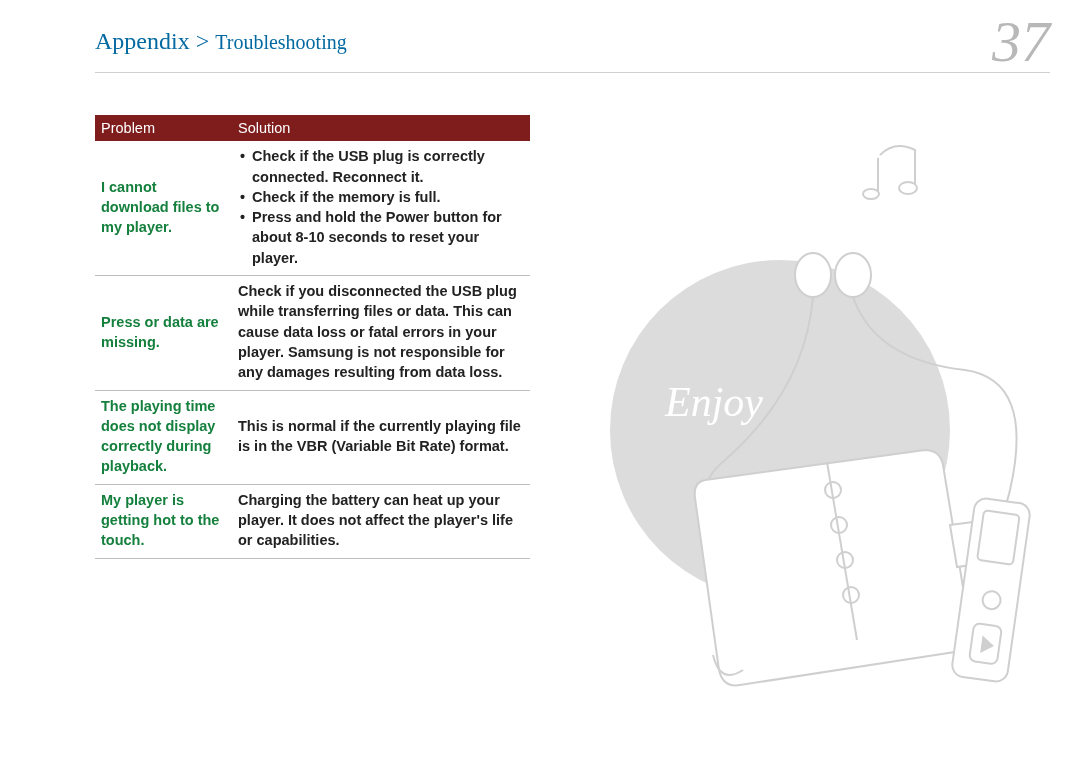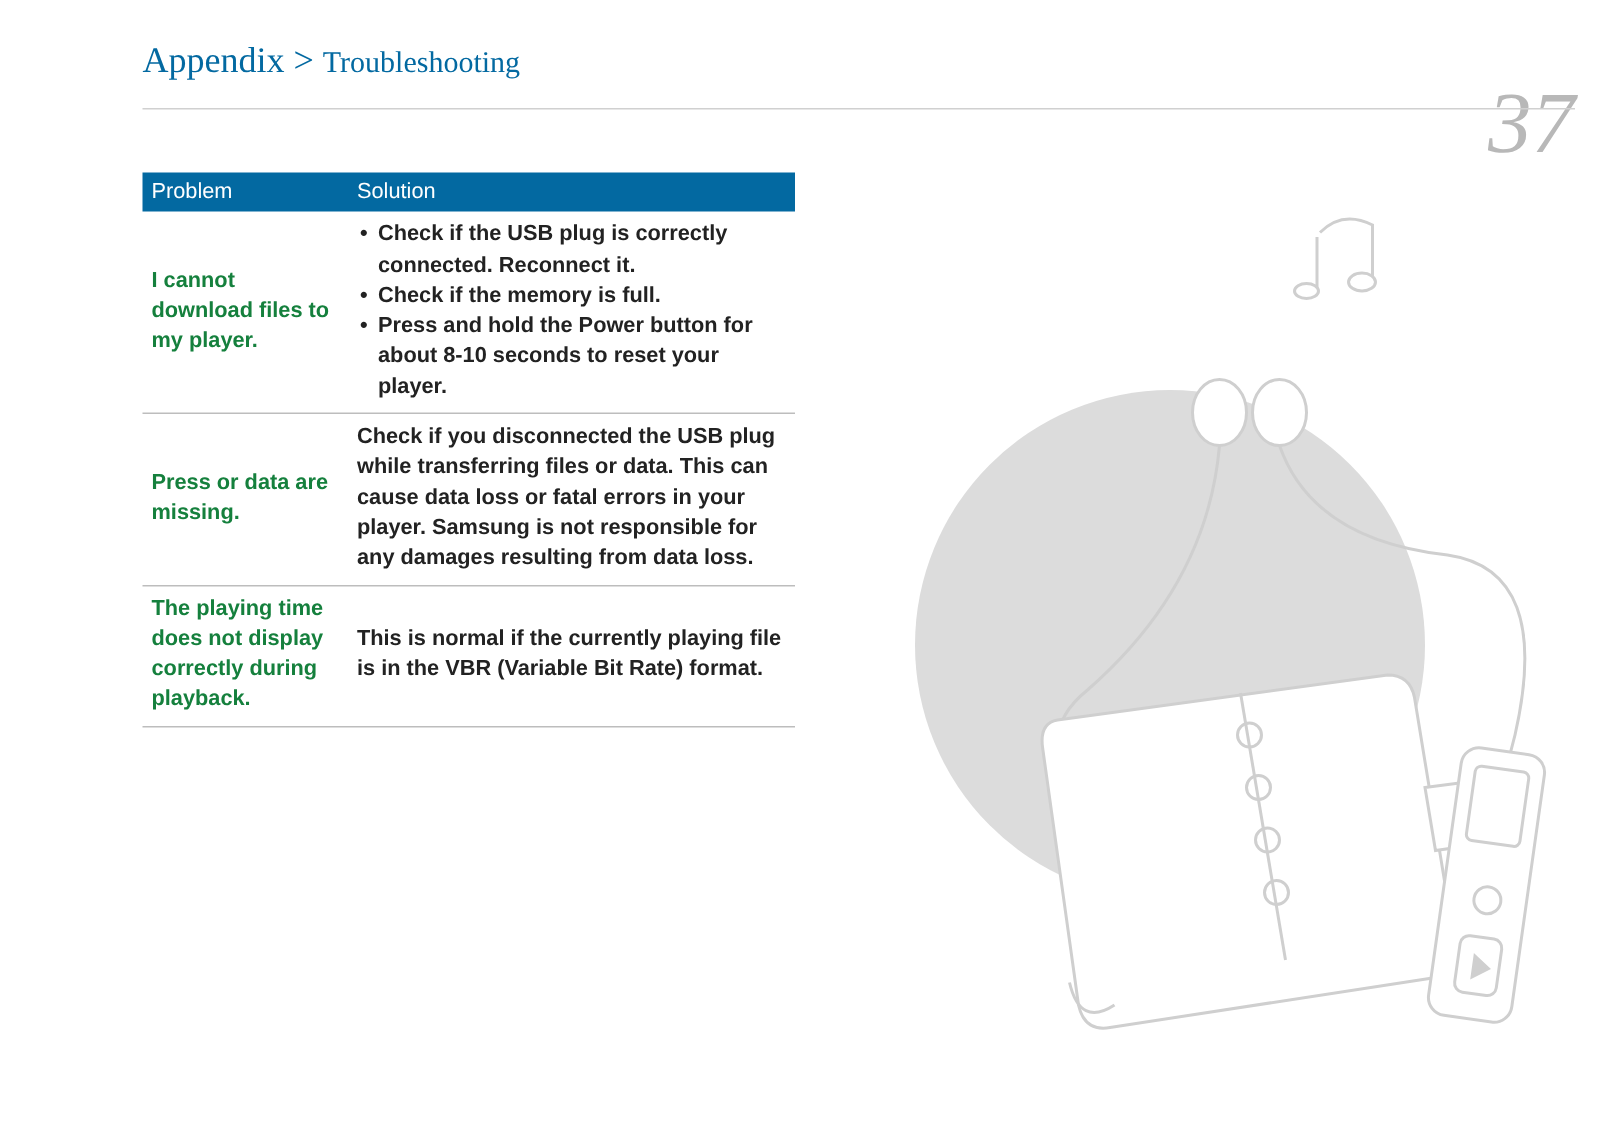--- a/index.html
+++ b/index.html
@@ -29,21 +29,20 @@
     font-size: 20px;
   }
   .page-number {
     position: absolute;
     top: 8px;
     right: 30px;
     font-family: Georgia, 'Times New Roman', serif;
     font-style: italic;
     font-size: 58px;
     color: #b8b8b8;
-    margin-top: 40px;
   }
   .divider {
     position: absolute;
     top: 72px;
     left: 95px;
     right: 30px;
     border-top: 1px solid #d0d0d0;
   }
   .table-wrap {
     position: absolute;
@@ -51,21 +50,21 @@
     left: 95px;
     width: 435px;
   }
   table {
     border-collapse: collapse;
     width: 100%;
     font-size: 14.5px;
     line-height: 1.4;
   }
   thead th {
-    background: #0369a1;
+    background: #7f1d1d;
     color: #ffffff;
     text-align: left;
     font-weight: normal;
     padding: 3px 6px;
     font-size: 14.5px;
     margin-left: 32px;
   }
   thead th:first-child {
     width: 125px;
   }
@@ -147,20 +146,24 @@
         </td>
       </tr>
       <tr>
         <td class="problem">Press or data are missing.</td>
         <td>Check if you disconnected the USB plug while transferring files or data. This can cause data loss or fatal errors in your player. Samsung is not responsible for any damages resulting from data loss.</td>
       </tr>
       <tr>
         <td class="problem">The playing time does not display correctly during playback.</td>
         <td>This is normal if the currently playing file is in the VBR (Variable Bit Rate) format.</td>
       </tr>
+      <tr>
+        <td class="problem">My player is getting hot to the touch.</td>
+        <td>Charging the battery can heat up your player. It does not affect the player's life or capabilities.</td>
+      </tr>
     </tbody>
   </table>
 </div>
 
 <div class="illustration">
   <svg width="460" height="570" viewBox="0 0 460 570">
 
     <circle cx="185" cy="300" r="170" fill="#dcdcdc"></circle>
 
     <g stroke="#cfcfcf" stroke-width="2" fill="none">
@@ -194,14 +197,15 @@
     <g stroke="#cfcfcf" stroke-width="2" fill="#ffffff">
       <rect x="368" y="370" width="56" height="180" rx="12" transform="rotate(8 396 460)"></rect>
       <rect x="378" y="382" width="36" height="50" rx="4" transform="rotate(8 396 460)"></rect>
       <circle cx="398" cy="470" r="9" transform="rotate(8 396 460)"></circle>
       <rect x="384" y="495" width="28" height="38" rx="6" transform="rotate(8 396 460)"></rect>
       <path d="M395 508 L405 515 L395 522 Z" fill="#cfcfcf" transform="rotate(8 396 460)"></path>
     </g>
   </svg>
 
   <div class="enjoy-text">
+    <div>Enjoy</div>
   </div>
 </div>
 
 </body></html>

